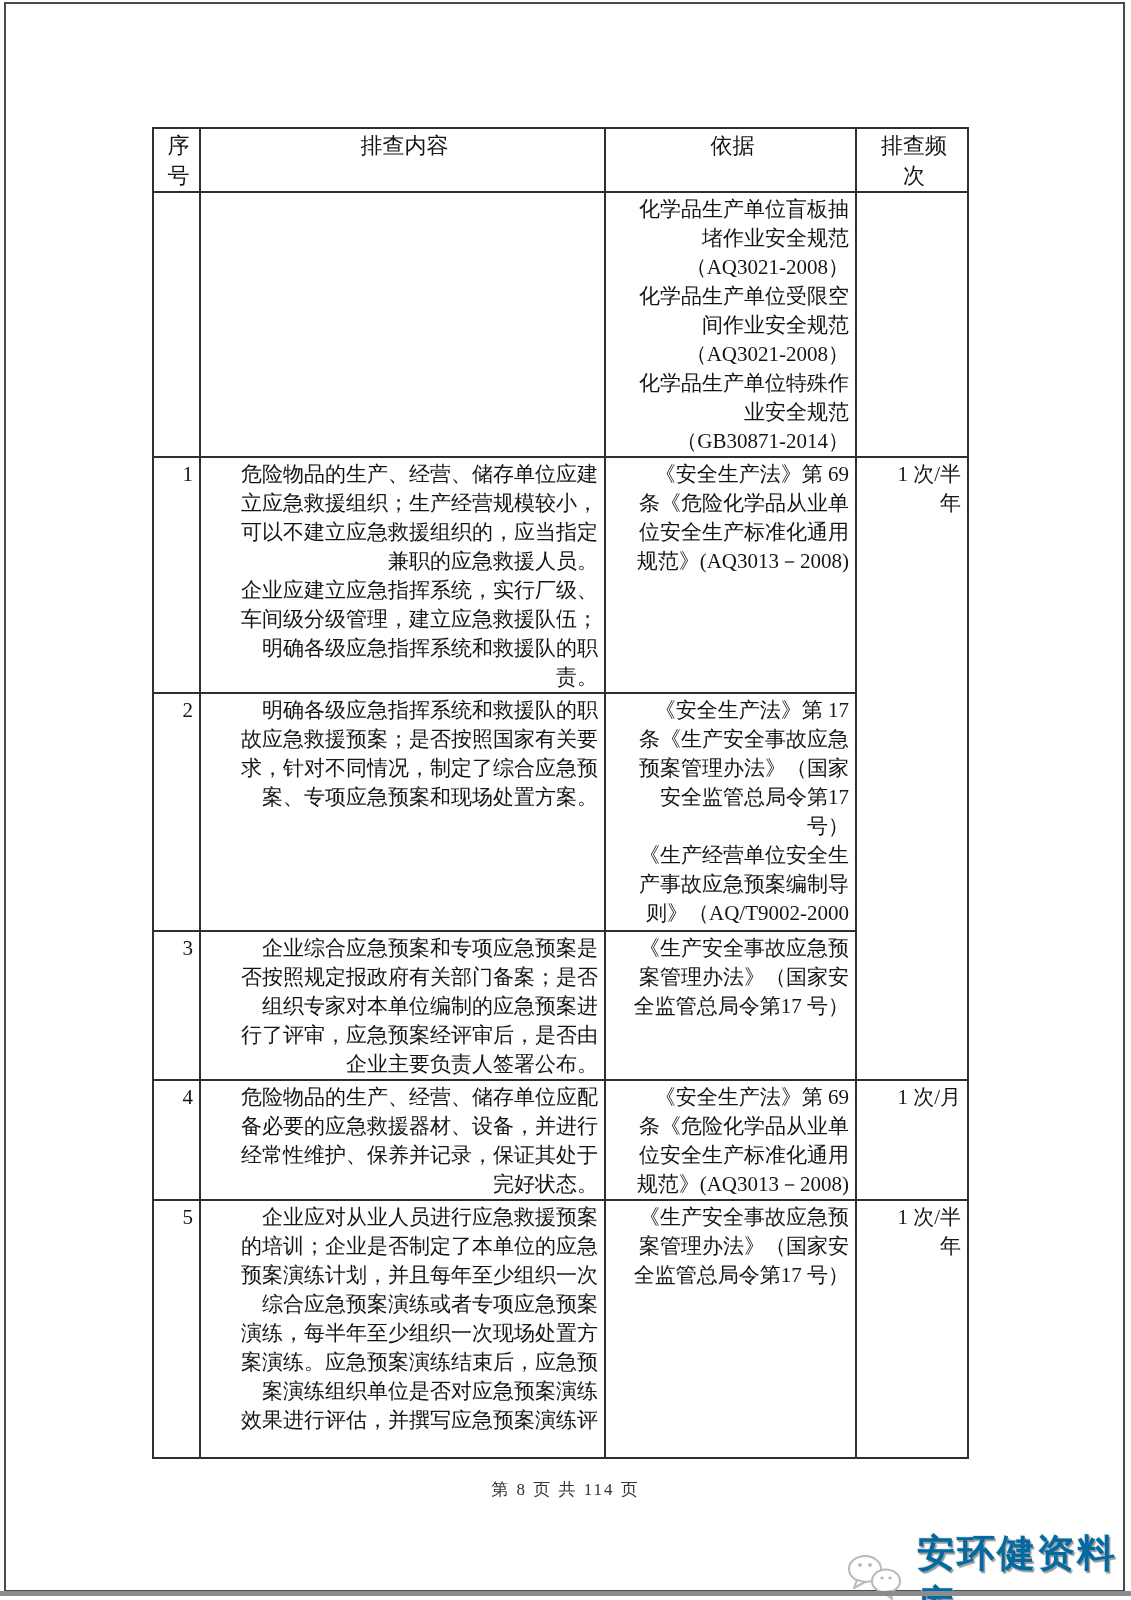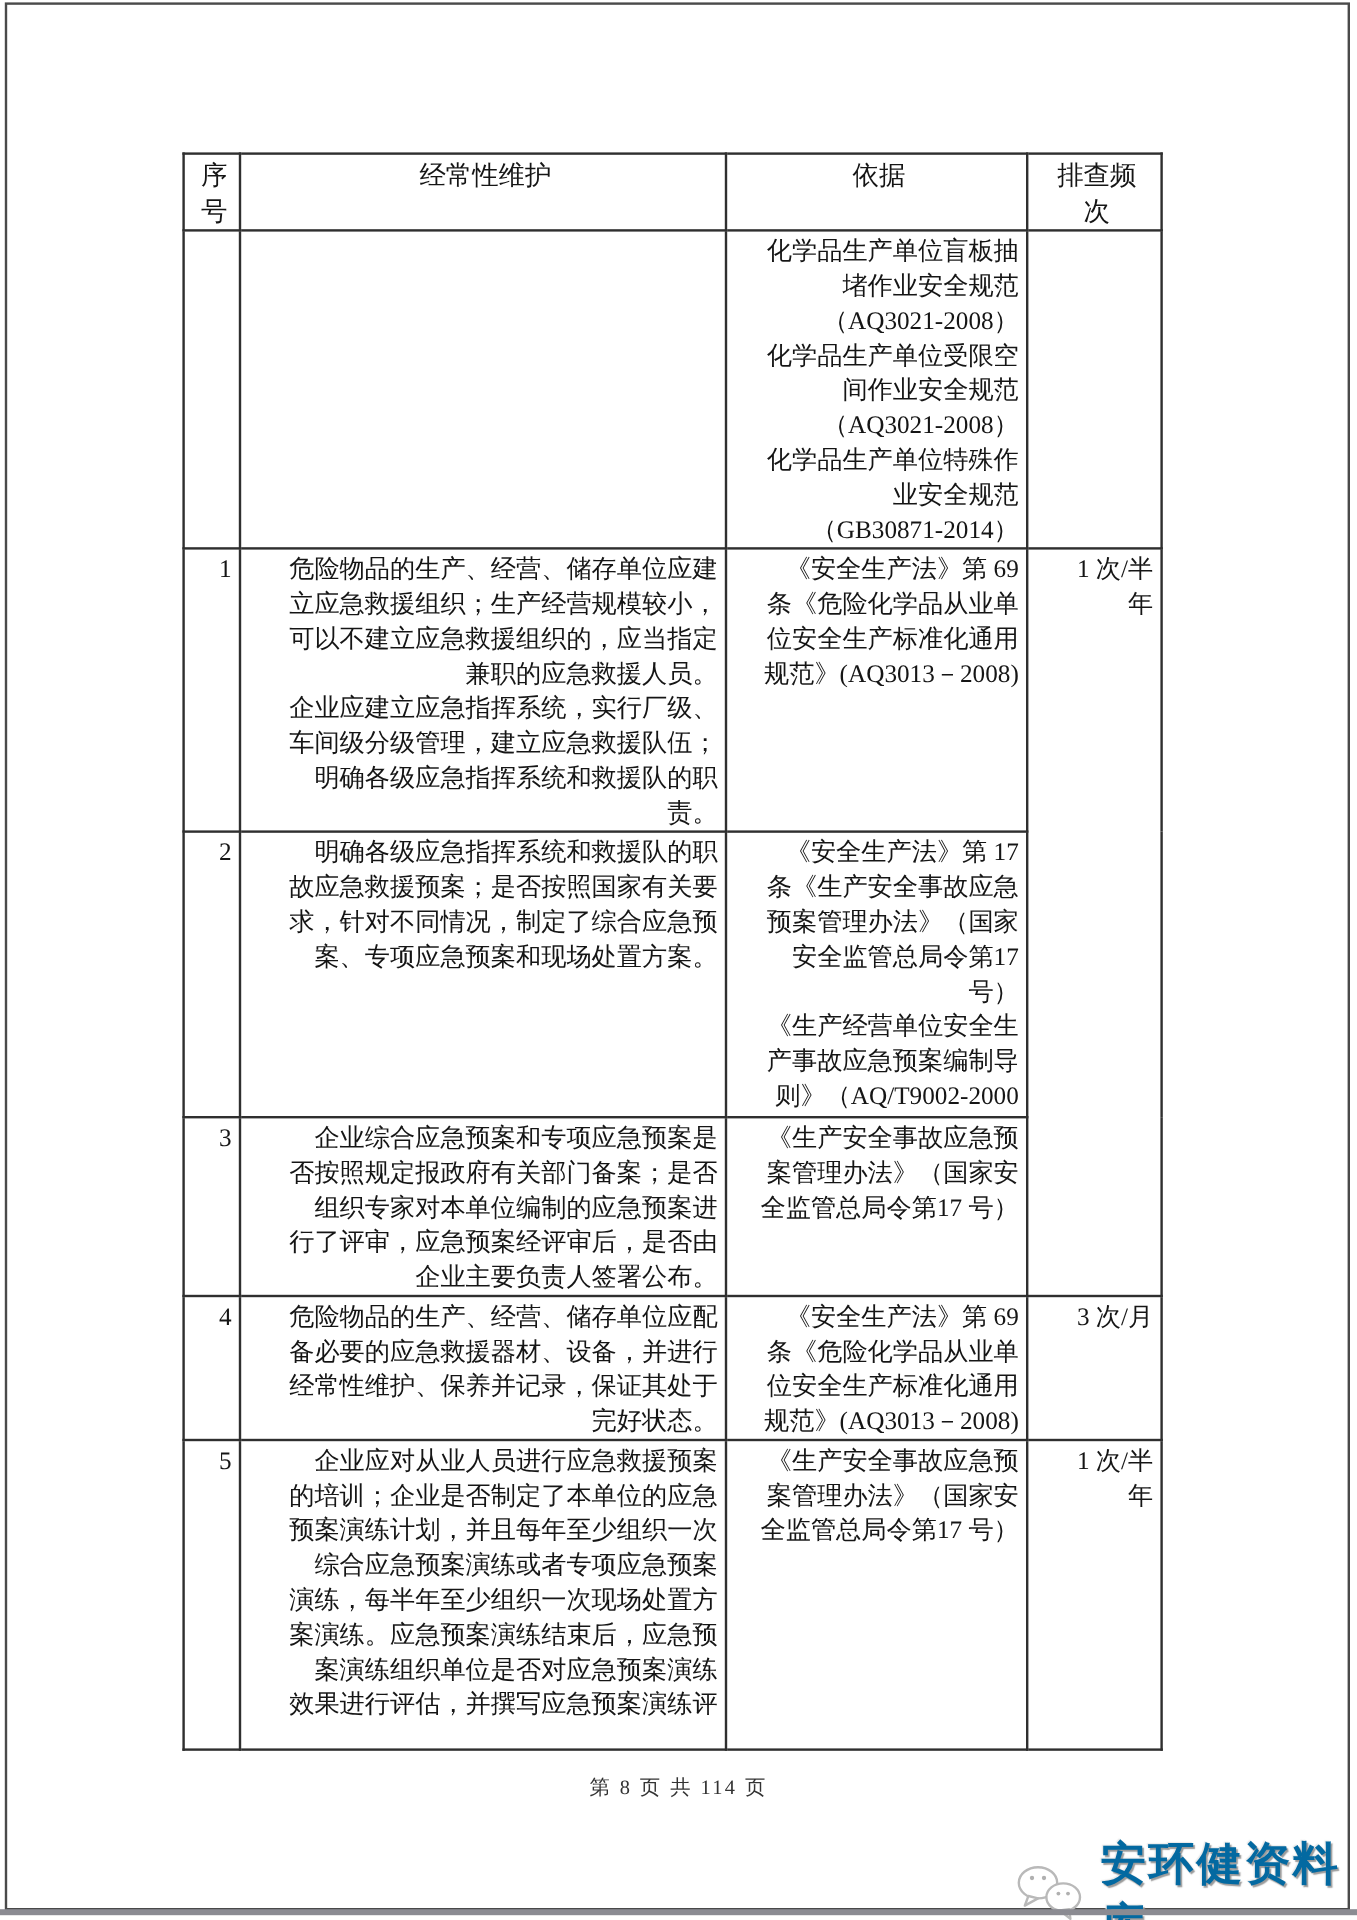--- a/index.html
+++ b/index.html
@@ -48,21 +48,21 @@
         <col style="width:251px">
         <col style="width:112px">
     </colgroup>
     <thead>
       <tr class="r-head">
         <th>
             <div class="cell">序
 号</div>
           </th>
         <th>
-            <div class="cell">经常性维护</div>
+            <div class="cell">排查内容</div>
           </th>
         <th>
             <div class="cell">依据</div>
           </th>
         <th>
             <div class="cell">排查频
 次</div>
           </th>
       </tr>
     </thead>
@@ -162,21 +162,21 @@
 经常性维护、保养并记录，保证其处于
 完好状态。</div>
           </td>
         <td>
             <div class="cell">《安全生产法》第 69
 条《危险化学品从业单
 位安全生产标准化通用
 规范》(AQ3013－2008)</div>
           </td>
         <td class="freq">
-            <div class="cell">3 次/月</div>
+            <div class="cell">1 次/月</div>
           </td>
       </tr>
       <tr class="r5">
         <td class="no">
             <div class="cell">5</div>
           </td>
         <td>
             <div class="cell">企业应对从业人员进行应急救援预案
 的培训；企业是否制定了本单位的应急
 预案演练计划，并且每年至少组织一次

